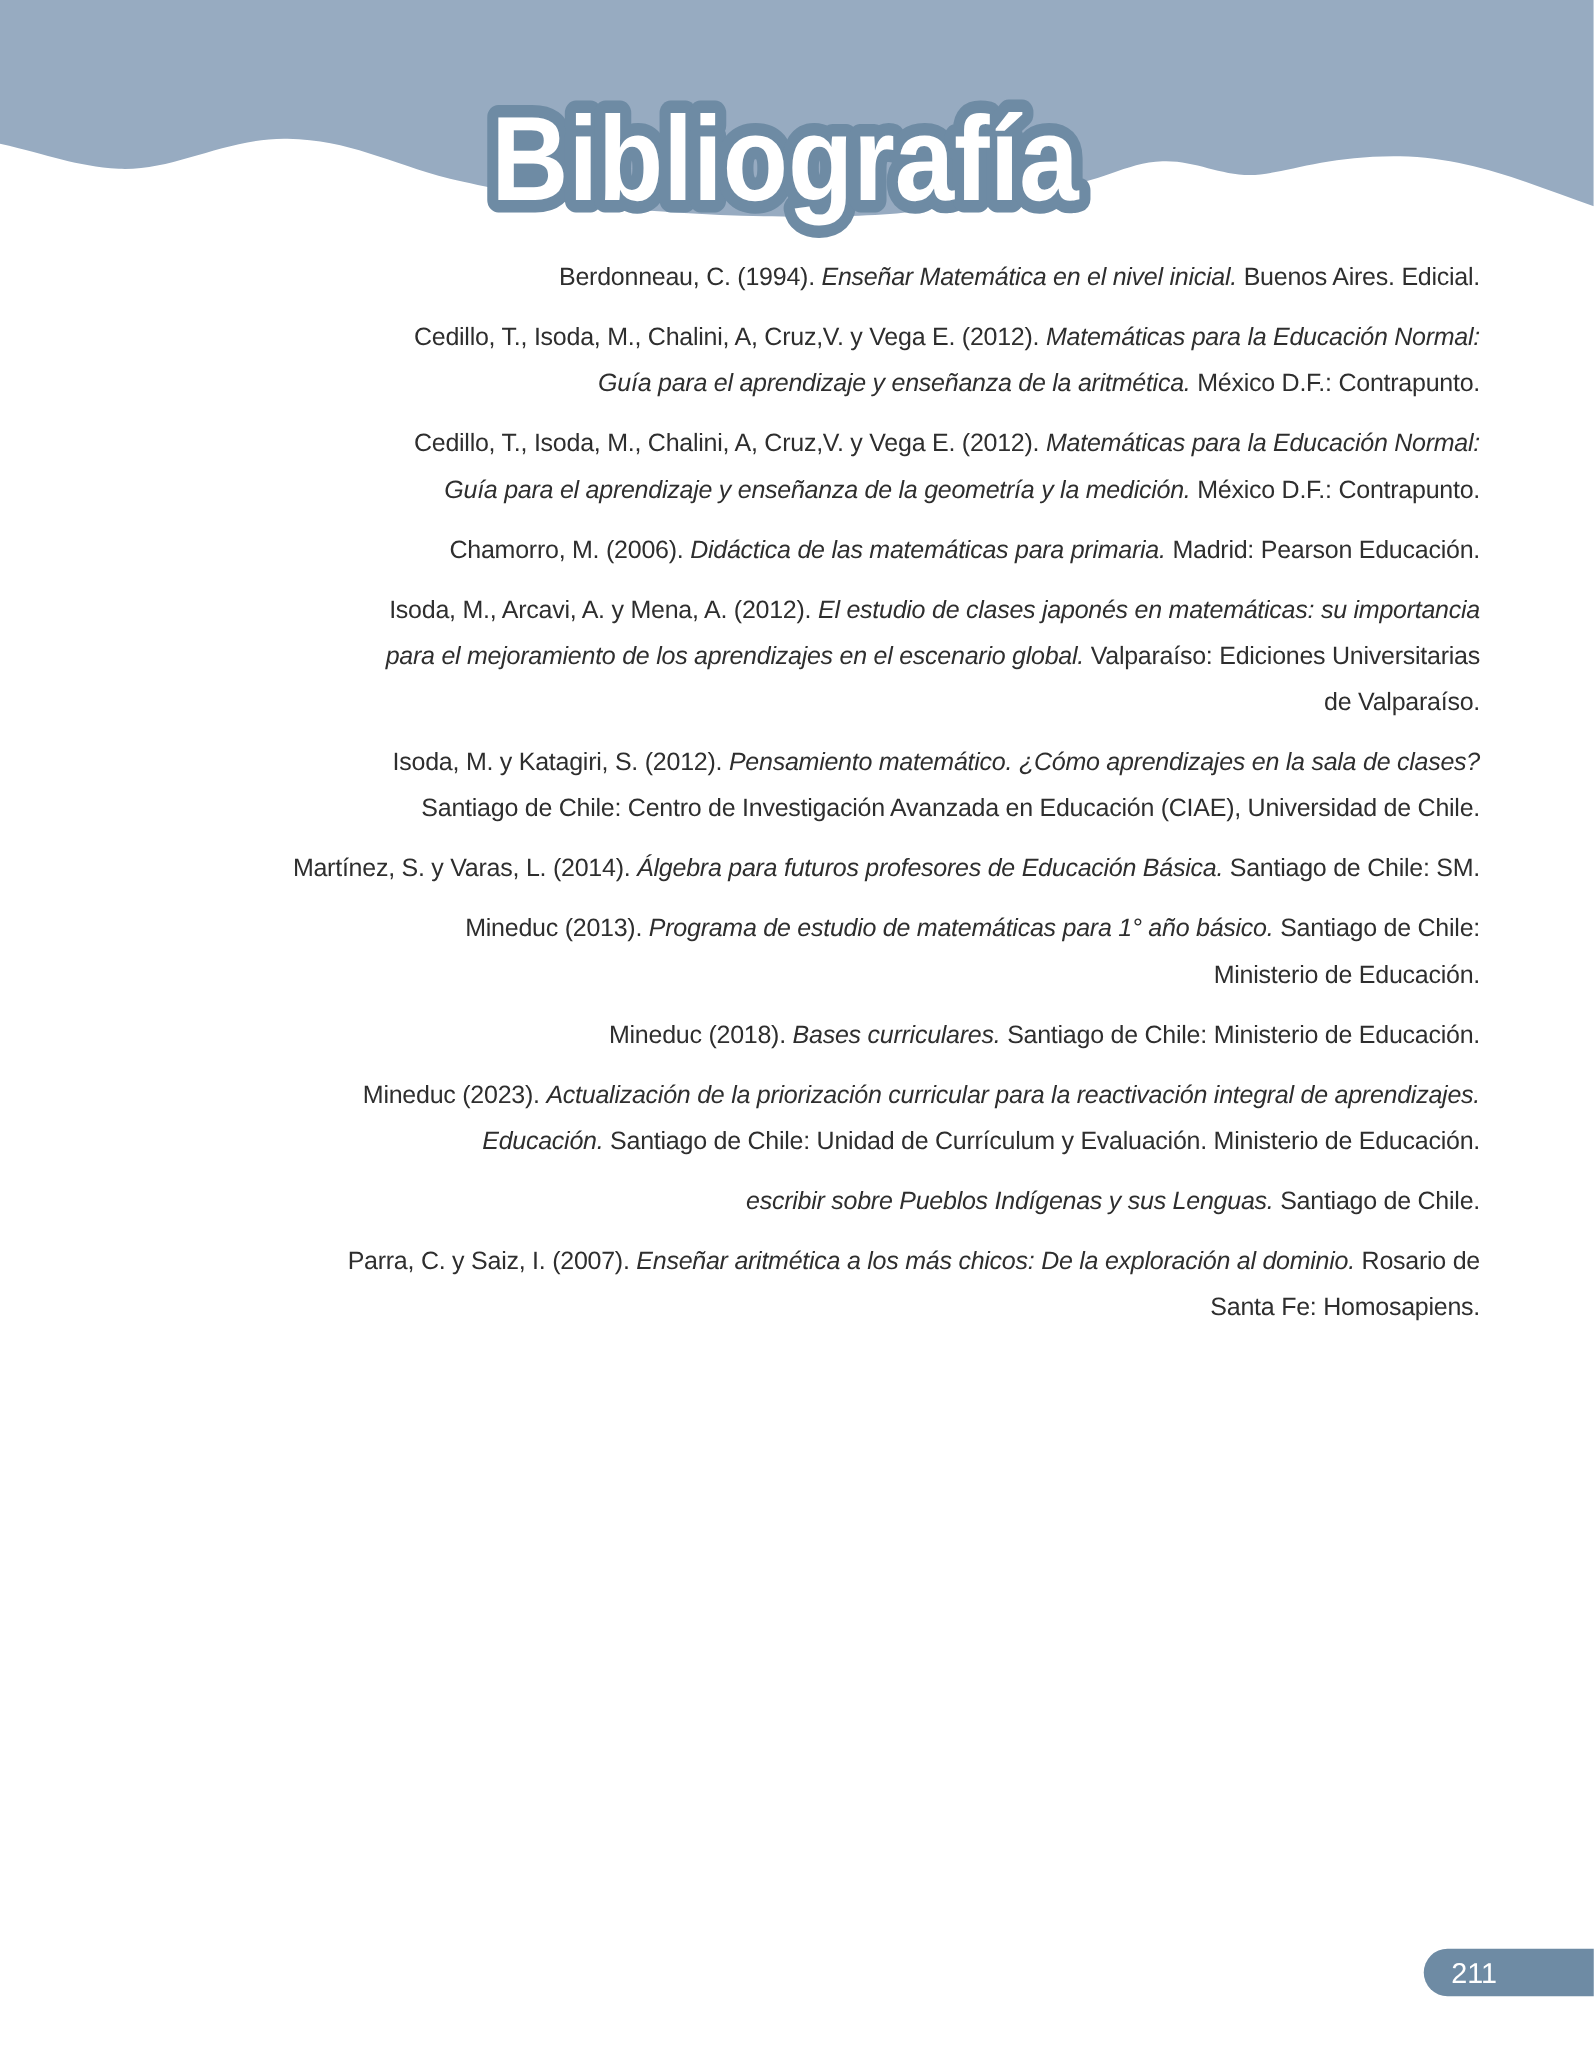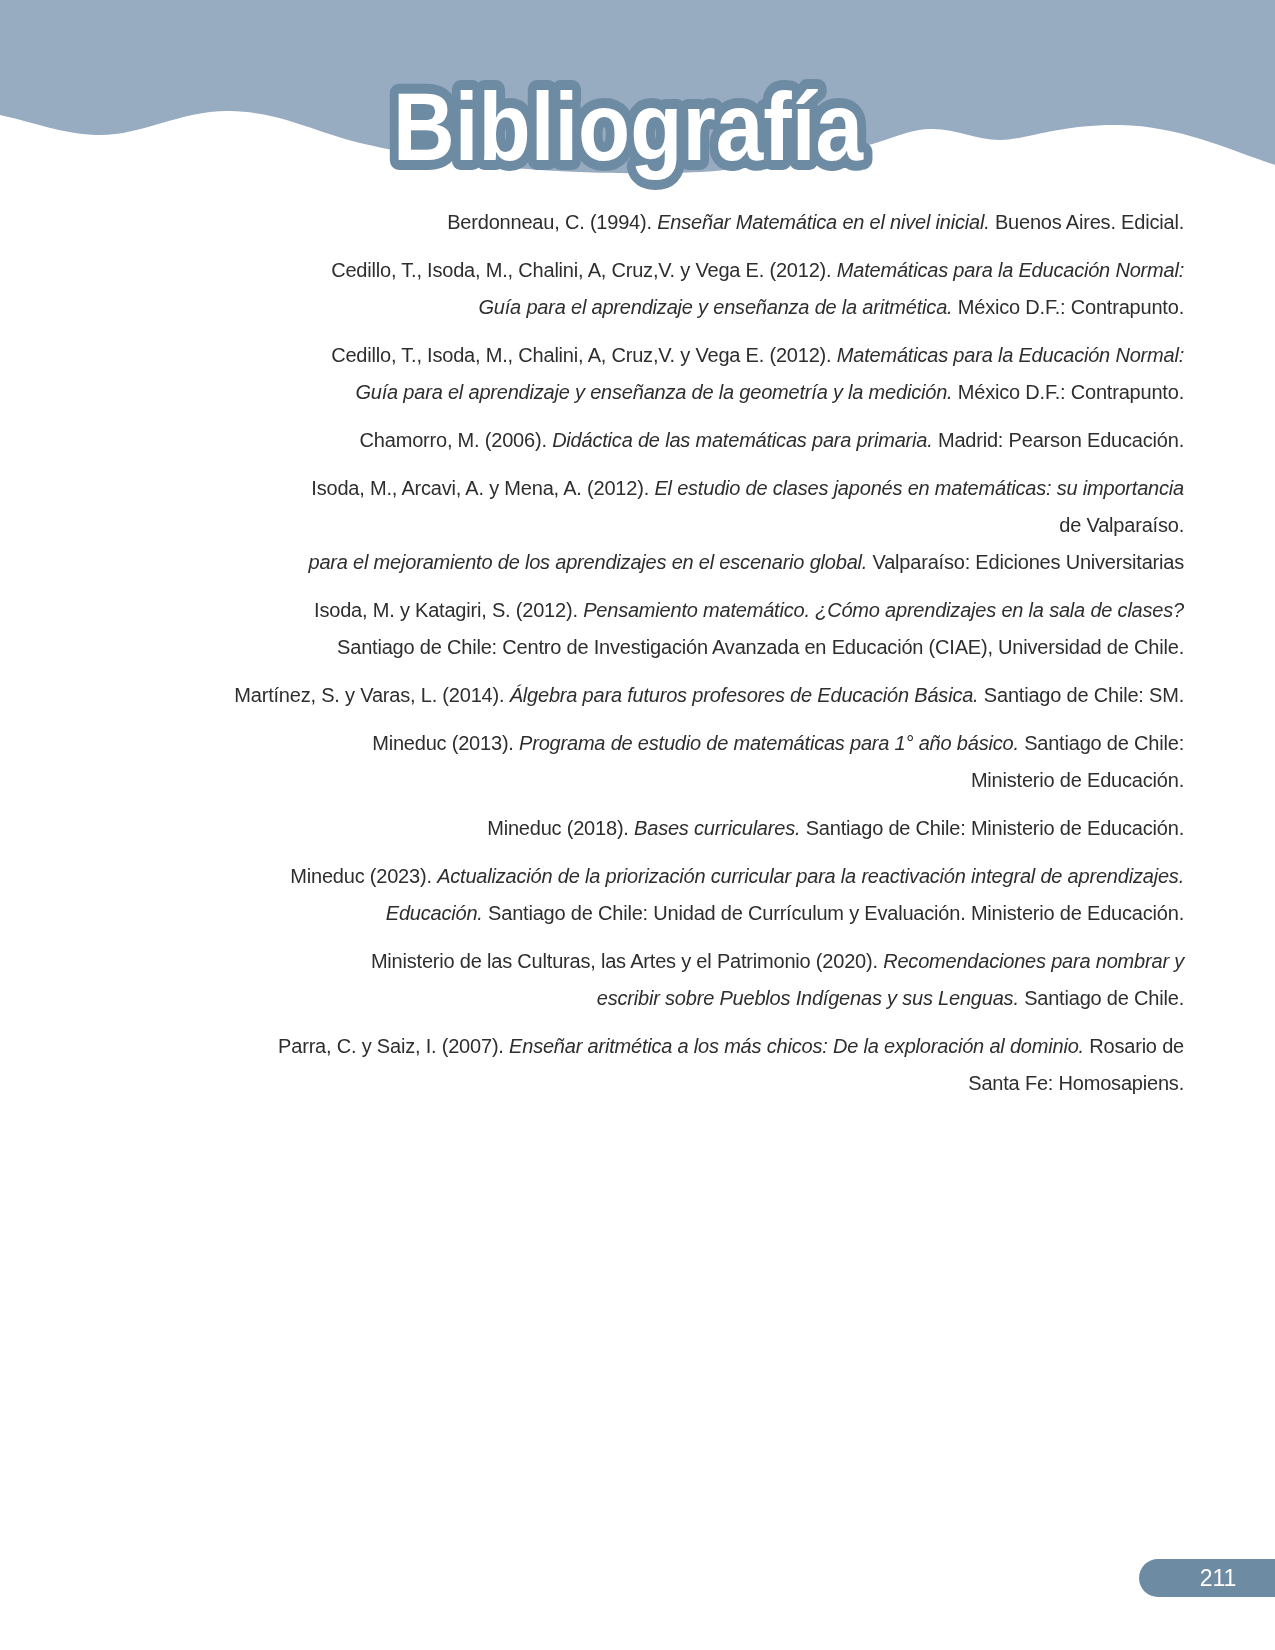--- a/index.html
+++ b/index.html
@@ -53,21 +53,20 @@
   .page-badge {
     position: absolute;
     right: 0; top: 1559px;
     width: 136px; height: 38px;
     border-radius: 19px 0 0 19px;
     display: flex;
     align-items: center;
     box-sizing: border-box;
     padding-left: 22px;
     font-size: 23px;
-    justify-content: center;
   }
 </style>
 </head>
 <body>
 
 <div class="page">
 
   <svg class="header-wave" viewBox="0 0 1275 200" preserveAspectRatio="none" aria-hidden="true">
     <path d="M0,0 L1275,0 L1275,165
              C1230,150 1180,126 1120,125
@@ -97,22 +96,22 @@
       </p>
       <p class="entry">
         <span class="line"><span>Cedillo, T., Isoda, M., Chalini, A, Cruz,V. y Vega E. (2012). </span><em>Matemáticas para la Educación Normal:</em></span>
         <span class="line"><em>Guía para el aprendizaje y enseñanza de la geometría y la medición.</em><span> México D.F.: Contrapunto.</span></span>
       </p>
       <p class="entry">
         <span class="line"><span>Chamorro, M. (2006). </span><em>Didáctica de las matemáticas para primaria.</em><span> Madrid: Pearson Educación.</span></span>
       </p>
       <p class="entry">
         <span class="line"><span>Isoda, M., Arcavi, A. y Mena, A. (2012). </span><em>El estudio de clases japonés en matemáticas: su importancia</em></span>
+        <span class="line"><em>para el mejoramiento de los aprendizajes en el escenario global.</em><span> Valparaíso: Ediciones Universitarias</span></span>
         <span class="line"><span>de Valparaíso.</span></span>
-        <span class="line"><em>para el mejoramiento de los aprendizajes en el escenario global.</em><span> Valparaíso: Ediciones Universitarias</span></span>
       </p>
       <p class="entry">
         <span class="line"><span>Isoda, M. y Katagiri, S. (2012). </span><em>Pensamiento matemático. ¿Cómo aprendizajes en la sala de clases?</em></span>
         <span class="line"><span>Santiago de Chile: Centro de Investigación Avanzada en Educación (CIAE), Universidad de Chile.</span></span>
       </p>
       <p class="entry">
       </p>
       <p class="entry">
         <span class="line"><span>Martínez, S. y Varas, L. (2014). </span><em>Álgebra para futuros profesores de Educación Básica.</em><span> Santiago de Chile: SM.</span></span>
       </p>
@@ -121,21 +120,20 @@
         <span class="line"><span>Ministerio de Educación.</span></span>
       </p>
       <p class="entry">
         <span class="line"><span>Mineduc (2018). </span><em>Bases curriculares.</em><span> Santiago de Chile: Ministerio de Educación.</span></span>
       </p>
       <p class="entry">
         <span class="line"><span>Mineduc (2023). </span><em>Actualización de la priorización curricular para la reactivación integral de aprendizajes.</em></span>
         <span class="line"><em>Educación.</em><span> Santiago de Chile: Unidad de Currículum y Evaluación. Ministerio de Educación.</span></span>
       </p>
       <p class="entry">
-        <span class="line"><span>Ministerio de las Culturas, las Artes y el Patrimonio (2020). </span><em>Recomendaciones para nombrar y</em></span>
         <span class="line"><em>escribir sobre Pueblos Indígenas y sus Lenguas.</em><span> Santiago de Chile.</span></span>
       </p>
       <p class="entry">
         <span class="line"><span>Parra, C. y Saiz, I. (2007). </span><em>Enseñar aritmética a los más chicos: De la exploración al dominio.</em><span> Rosario de</span></span>
         <span class="line"><span>Santa Fe: Homosapiens.</span></span>
       </p>
     </main>
 
   <div class="page-badge" style="background: rgb(110, 139, 164); color: rgb(255, 255, 255);">
     <span>211</span>

